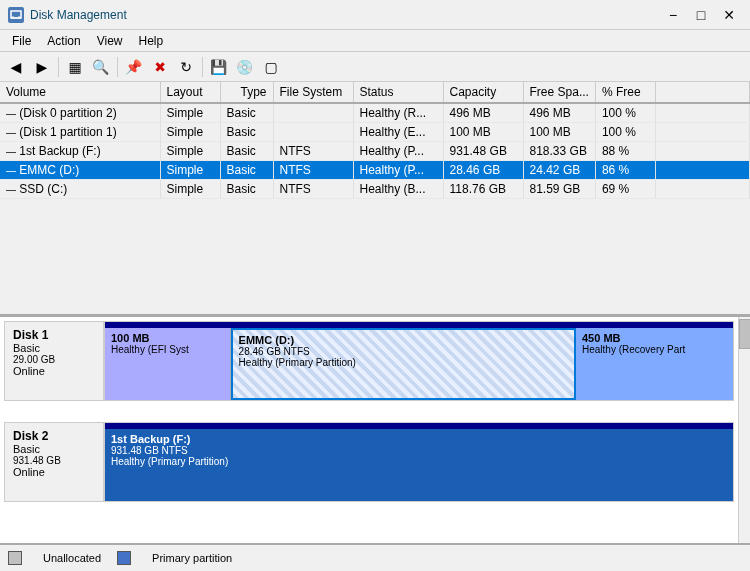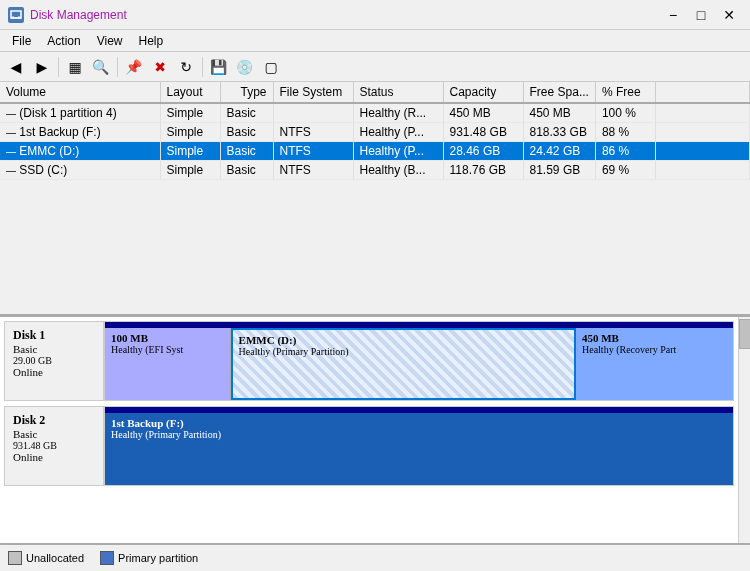--- a/index.html
+++ b/index.html
@@ -10,21 +10,21 @@
       background: #f0f0f0;
       height: 30px;
       display: flex;
       align-items: center;
       justify-content: space-between;
       padding: 0 8px;
       border-bottom: 1px solid #ccc;
     }
     .title-bar-left { display: flex; align-items: center; gap: 6px; }
     .title-icon { width: 16px; height: 16px; background: #4a7ab5; border-radius: 2px; display: flex; align-items: center; justify-content: center; }
-    .title-text { font-size: 12px; color: #a21caf; }
+    .title-text { font-size: 12px; color: #0c4a6e; }
     .title-controls { display: flex; gap: 2px; }
     .title-btn { width: 26px; height: 20px; border: none; background: transparent; cursor: pointer; font-size: 14px; display: flex; align-items: center; justify-content: center; }
 
     
     .menu-bar {
       background: #f0f0f0;
       height: 22px;
       display: flex;
       align-items: center;
       padding: 0 4px;
@@ -89,23 +89,22 @@
     .disk-section {
       flex: 1;
       overflow-y: auto;
       background: white;
       padding: 4px;
     }
 
     .disk-row {
       display: flex;
       flex-direction: row;
-      margin-bottom: 5px;
+      margin-bottom: 21px;
       height: 80px;
-      font-family: Liberation Serif, serif;
     }
     .disk-label {
       width: 100px;
       min-width: 100px;
       background: #f0f0f0;
       border: 1px solid #ccc;
       padding: 6px 8px;
       font-size: 11px;
       display: flex;
       flex-direction: column;
@@ -149,21 +148,21 @@
     .legend {
       height: 28px;
       background: #f0f0f0;
       border-top: 2px solid #aaa;
       display: flex;
       align-items: center;
       padding: 0 8px;
       gap: 16px;
       font-size: 11px;
     }
-    .legend-item { display: flex; align-items: center; gap: 4px; }
+    .legend-item { display: flex; align-items: center; gap: 21px; }
     .legend-box { width: 14px; height: 14px; border: 1px solid #555; }
     .legend-box.unallocated { background: #c0c0c0; }
     .legend-box.primary { background: #4472c4; }
 
     
     .disk-section::-webkit-scrollbar { width: 12px; }
     .disk-section::-webkit-scrollbar-track { background: #f0f0f0; }
     .disk-section::-webkit-scrollbar-thumb { background: #c0c0c0; border: 1px solid #aaa; }
 
     .right-scrollbar {
@@ -233,28 +232,39 @@
           <th style="min-width:50px;padding-left:20px;">Type</th>
           <th style="min-width:80px;">File System</th>
           <th style="min-width:90px;">Status</th>
           <th style="min-width:80px;">Capacity</th>
           <th style="min-width:70px;margin-left:24px;">Free Spa...</th>
           <th style="min-width:60px;margin-left:32px;">% Free</th>
           <th style="width:100%;"></th>
         </tr>
       </thead>
       <tbody id="volume-tbody">
+      <tr>
+    <td><span style="font-size:10px;">—</span> (Disk 0 partition 2)</td>
+    <td>Simple</td>
+    <td>Basic</td>
+    <td></td>
+    <td>Healthy (R...</td>
+    <td>496 MB</td>
+    <td>496 MB</td>
+    <td>100 %</td>
+    <td></td>
+  </tr>
           <tr>
-    <td><span style="font-size:10px;">—</span> (Disk 1 partition 4)</td>
-    <td>Simple</td>
-    <td>Basic</td>
-    <td></td>
-    <td>Healthy (R...</td>
-    <td>450 MB</td>
-    <td>450 MB</td>
+    <td><span style="font-size:10px;">—</span> (Disk 1 partition 1)</td>
+    <td>Simple</td>
+    <td>Basic</td>
+    <td></td>
+    <td>Healthy (E...</td>
+    <td>100 MB</td>
+    <td>100 MB</td>
     <td>100 %</td>
     <td></td>
   </tr>
           <tr>
     <td><span style="font-size:10px;">—</span> 1st Backup (F:)</td>
     <td>Simple</td>
     <td>Basic</td>
     <td>NTFS</td>
     <td>Healthy (P...</td>
     <td>931.48 GB</td>
@@ -299,20 +309,21 @@
   </div>
           <div class="disk-partitions">
             <div class="disk-bar"></div>
             <div class="disk-parts-row">
               <div class="partition" style="flex: 0 0 20%; background: rgb(170, 170, 255);">
                 <span class="partition-name">100 MB</span>
                 <span class="partition-info">Healthy (EFI Syst</span>
               </div>
               <div class="partition" style="flex: 0 0 55%; background: repeating-linear-gradient(45deg, rgb(200, 216, 240), rgb(200, 216, 240) 4px, rgb(232, 240, 255) 4px, rgb(232, 240, 255) 8px); border: 2px solid rgb(0, 120, 215);">
                 <span class="partition-name">EMMC (D:)</span>
+                <span class="partition-size">28.46 GB NTFS</span>
                 <span class="partition-info">Healthy (Primary Partition)</span>
               </div>
               <div class="partition" style="flex: 0 0 25%; background: rgb(127, 170, 255);">
                 <span class="partition-name">450 MB</span>
                 <span class="partition-info">Healthy (Recovery Part</span>
               </div>
             </div>
           </div>
         </div>
         <div class="disk-row">
@@ -320,20 +331,21 @@
     <span class="disk-name">Disk 2</span>
     <span class="disk-type">Basic</span>
     <span class="disk-size">931.48 GB</span>
     <span class="disk-status">Online</span>
   </div>
           <div class="disk-partitions">
             <div class="disk-bar"></div>
             <div class="disk-parts-row">
               <div class="partition" style="flex: 0 0 100%; background: rgb(26, 95, 180); color: white;">
                 <span class="partition-name">1st Backup (F:)</span>
+                <span class="partition-size">931.48 GB NTFS</span>
                 <span class="partition-info">Healthy (Primary Partition)</span>
               </div>
             </div>
           </div>
         </div>
       </div>
     <div class="right-scrollbar">
       <div style="width:12px; height:30px; background:#c0c0c0; border:1px solid #aaa; margin-top:2px;"></div>
     </div>
   </div>

